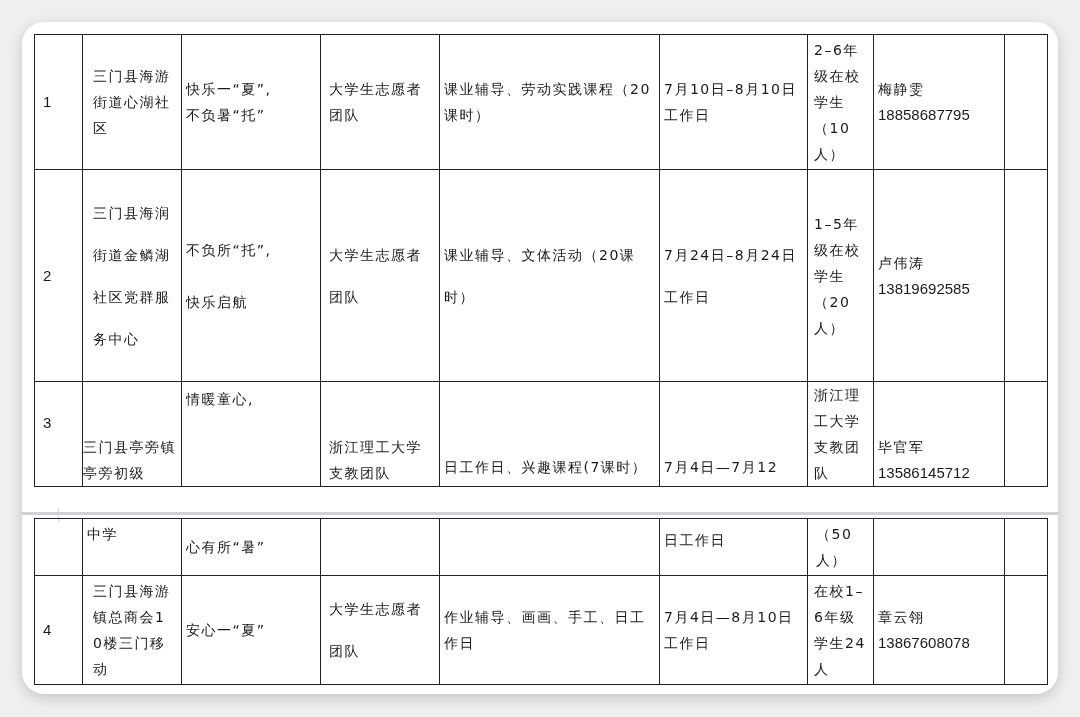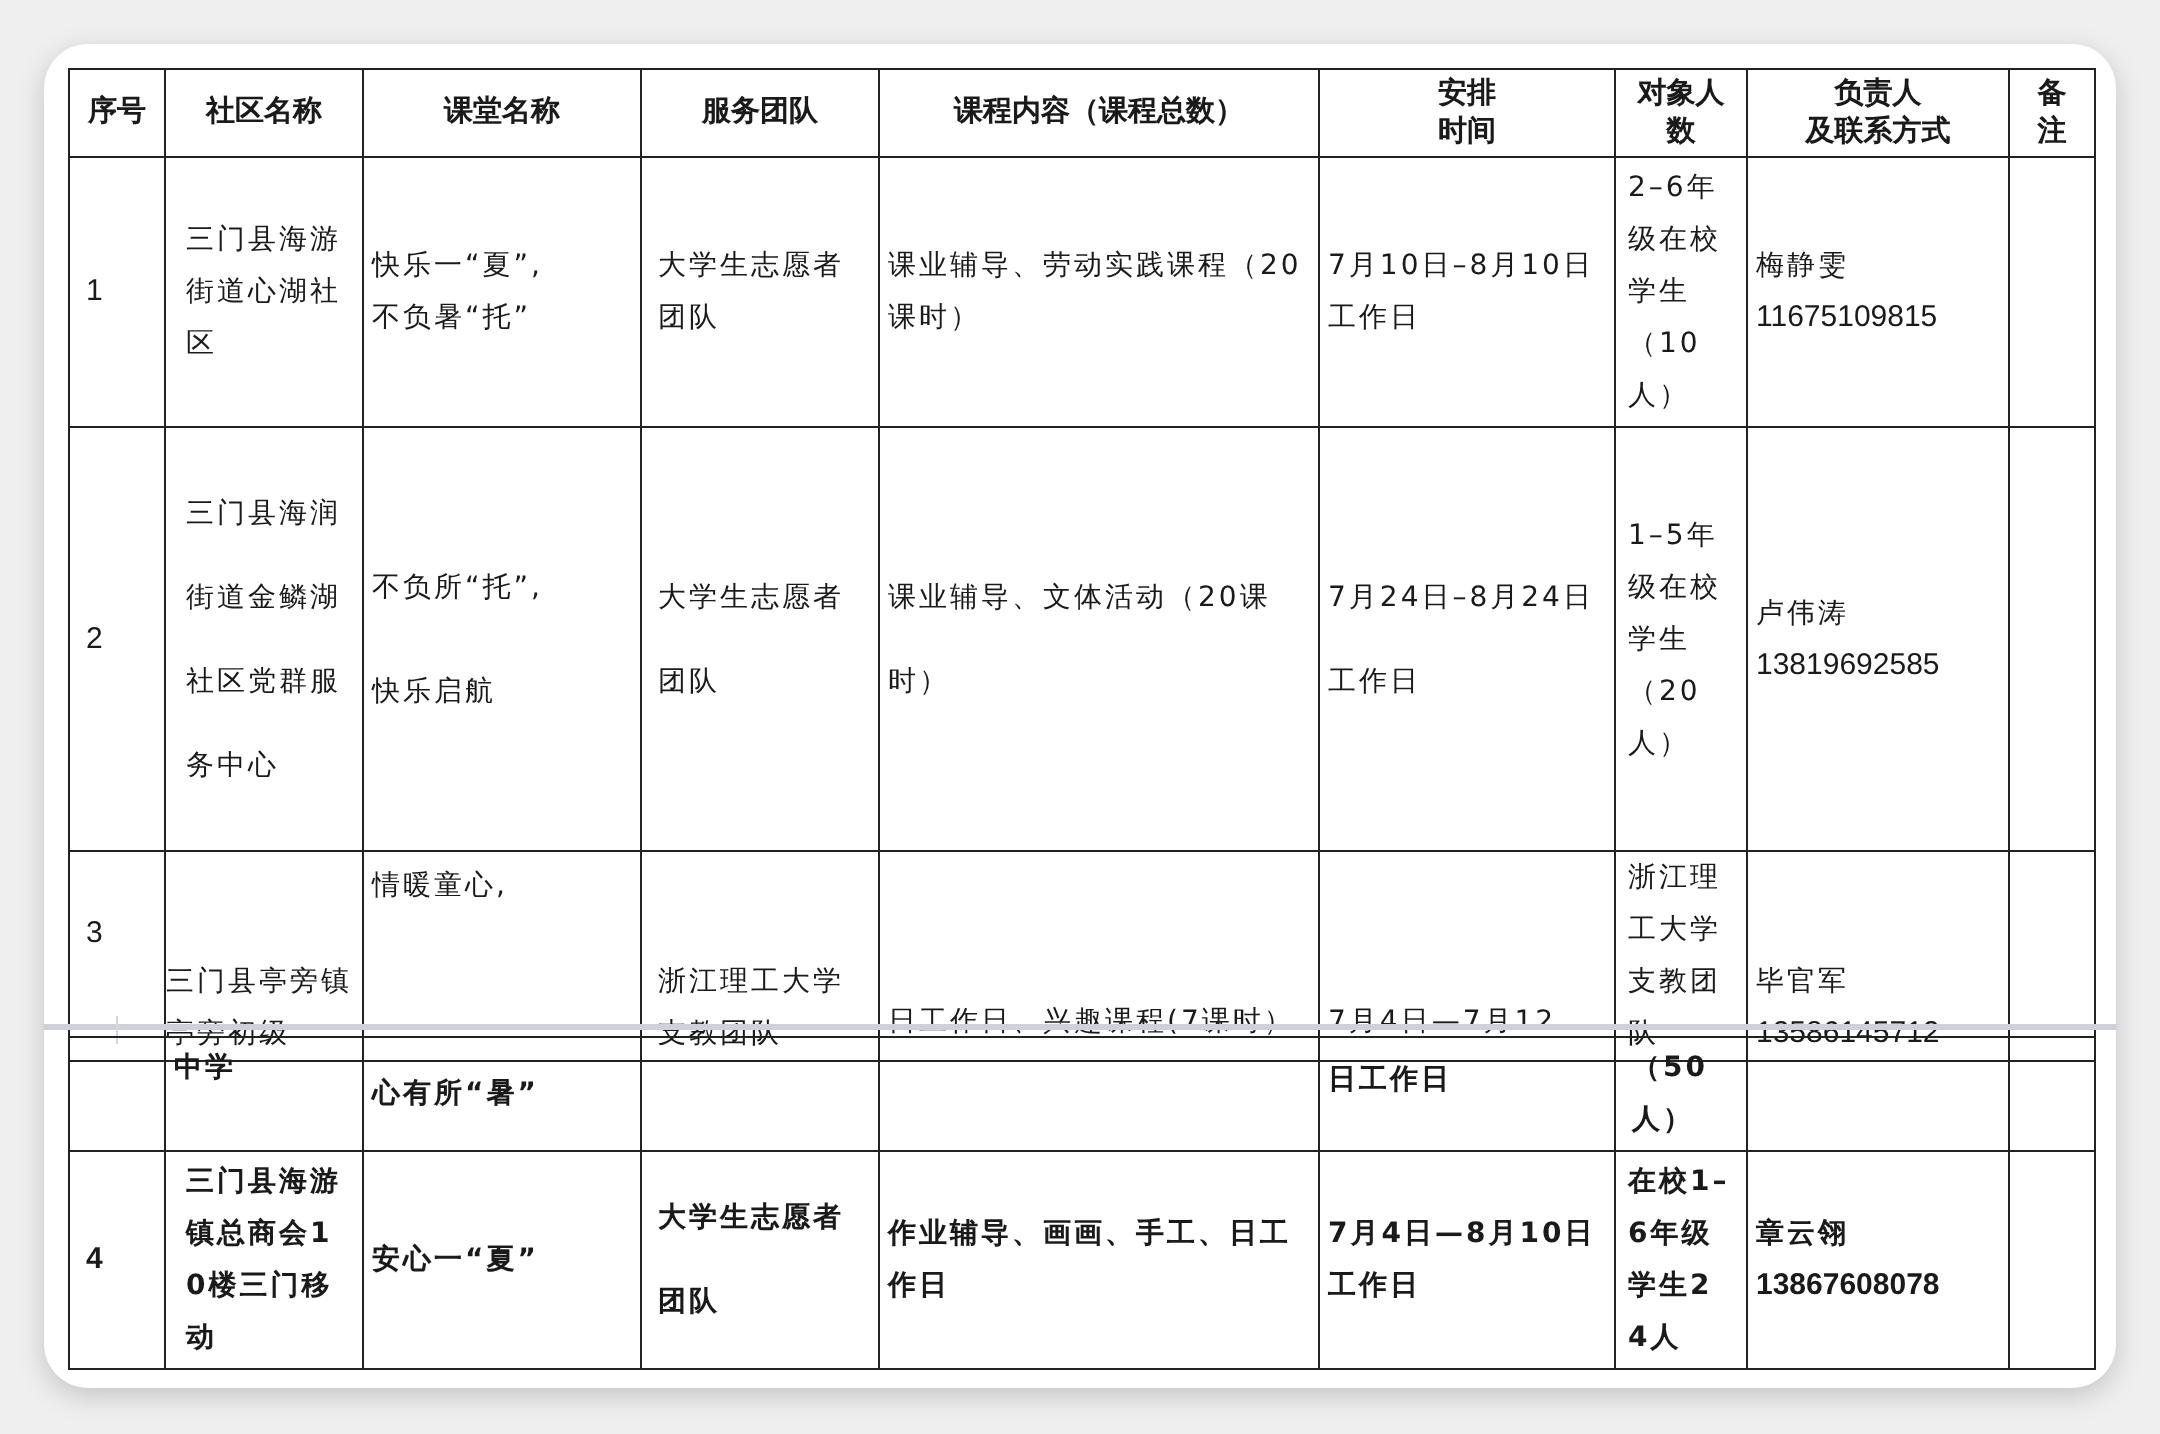--- a/index.html
+++ b/index.html
@@ -10,21 +10,21 @@
     background: #ffffff; border-radius: 22px;
     box-shadow: 0 4px 14px rgba(0,0,0,0.18);
   }
   .tbl { position: absolute; border-collapse: collapse; table-layout: fixed; }
   .tbl td { border: 1.3px solid #222; text-align: left; vertical-align: middle;
             font-size: 14px; line-height: 26px; letter-spacing: 1.5px; padding: 0 4px; overflow: hidden; word-break: break-all; }
   .tbl td.num { text-align: left; padding-left: 8px; font-family: "Liberation Sans", sans-serif; font-size: 15px; letter-spacing: 0; }
   .tbl th { border: 1.3px solid #222; font-weight: bold; font-size: 14.5px; line-height: 19px; text-align: center; vertical-align: middle; }
   .phone { font-family: "Liberation Sans", sans-serif; letter-spacing: 0; font-size: 15px; }
   #t1 { left: 34px; top: 34px; width: 1013px; }
-  #t2 { left: 34px; top: 518px; width: 1013px; font-weight: bold; }
+  #t2 { left: 34px; top: 518px; width: 1013px; }
   .break { position: absolute; left: 22px; top: 512px; width: 1036px; height: 3px; background: #cfd0d8; }
   .break-tick { position: absolute; left: 58px; top: 508px; width: 1px; height: 14px; background: #d6d6d6; }
 </style>
 </head>
 <body>
 
 <div class="card"></div>
 
 <table class="tbl" id="t1">
   <colgroup>
@@ -32,58 +32,35 @@
       <col style="width:99px">
       <col style="width:139px">
       <col style="width:119px">
     <col style="width:220px">
       <col style="width:148px">
       <col style="width:66px">
       <col style="width:131px">
       <col style="width:43px">
   </colgroup>
   <tbody>
-      <tr style="height:44px">
-    <th>序号</th>
-    <th>社区名称</th>
-    <th>课堂名称</th>
-    <th>服务团队</th>
-    <th>课程内容（课程总数）</th>
-    <th>
-          <div>安排</div>
-          <div>时间</div>
-        </th>
-    <th>
-          <div>对象人</div>
-          <div>数</div>
-        </th>
-    <th>
-          <div>负责人</div>
-          <div>及联系方式</div>
-        </th>
-    <th>
-          <div>备</div>
-          <div>注</div>
-        </th>
-  </tr>
 
   <tr style="height:135px">
     <td class="num">1</td>
     <td style="padding:0 10px">三门县海游街道心湖社区</td>
     <td>
           <div>快乐一“夏”,</div>
           <div>不负暑“托”</div>
         </td>
     <td style="padding:0 8px">大学生志愿者团队</td>
     <td>课业辅导、劳动实践课程（20课时）</td>
     <td>7月10日–8月10日工作日</td>
     <td style="padding:0 6px">2–6年级在校学生（10人）</td>
     <td>
           <div>梅静雯</div>
-          <div class="phone">11675109815</div>
+          <div class="phone">18858687795</div>
         </td>
     <td></td>
   </tr>
 
   <tr style="height:212px">
     <td class="num">2</td>
     <td style="line-height:42px;padding:0 10px">三门县海润街道金鳞湖社区党群服务中心</td>
     <td style="line-height:52px">
           <div>不负所“托”,</div>
           <div>快乐启航</div>

